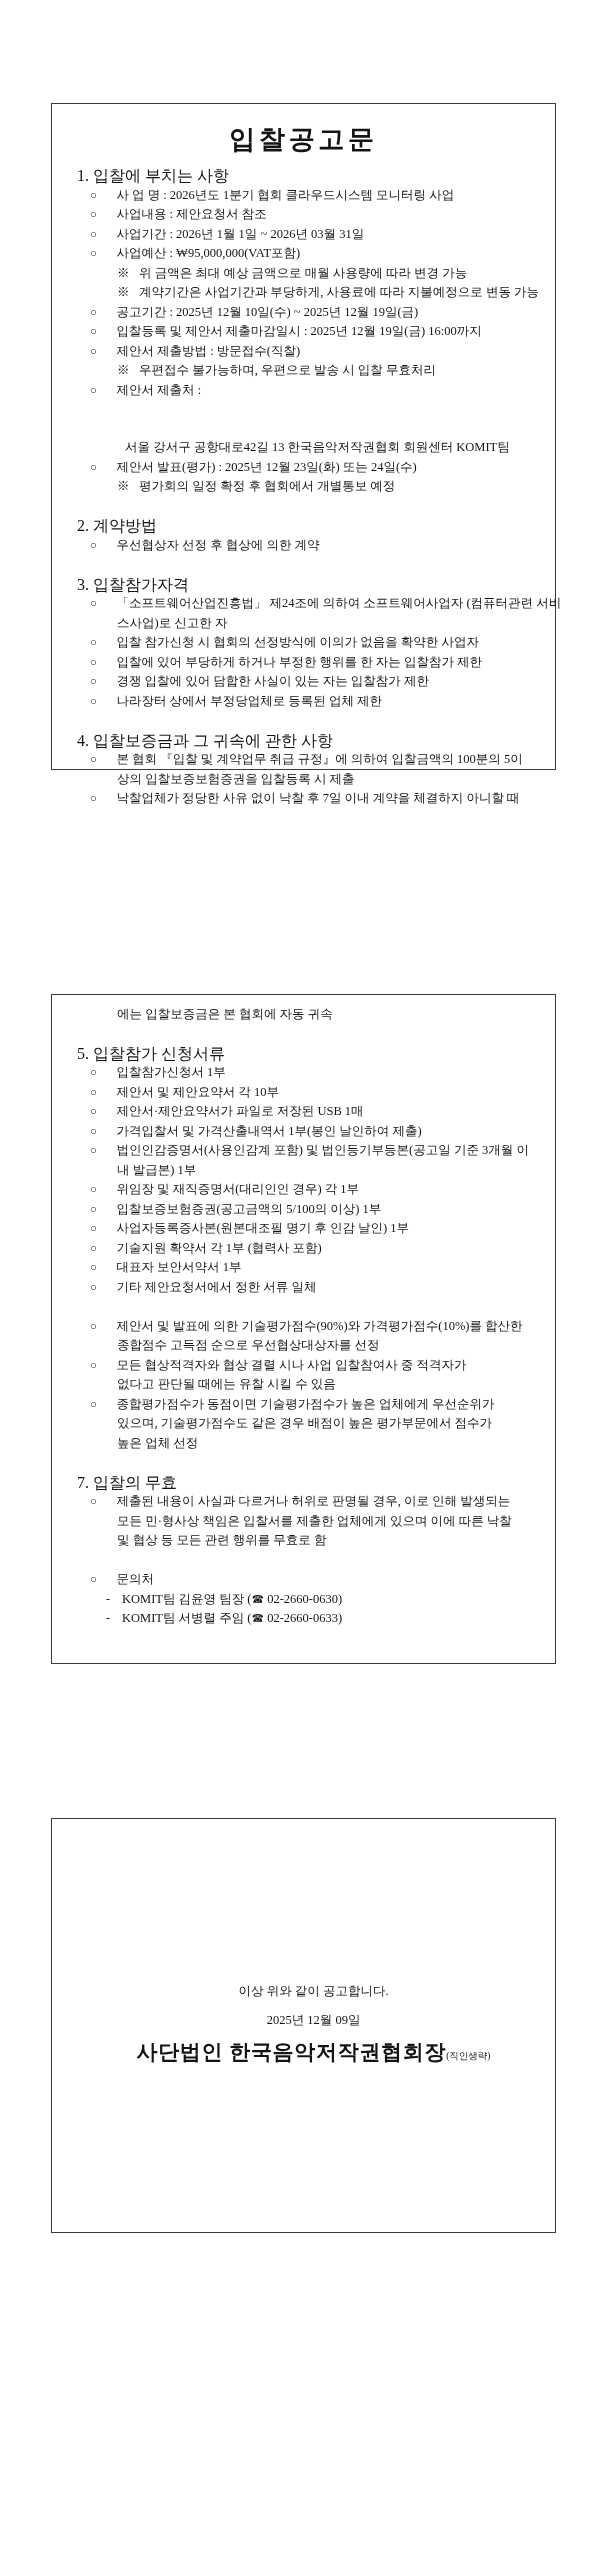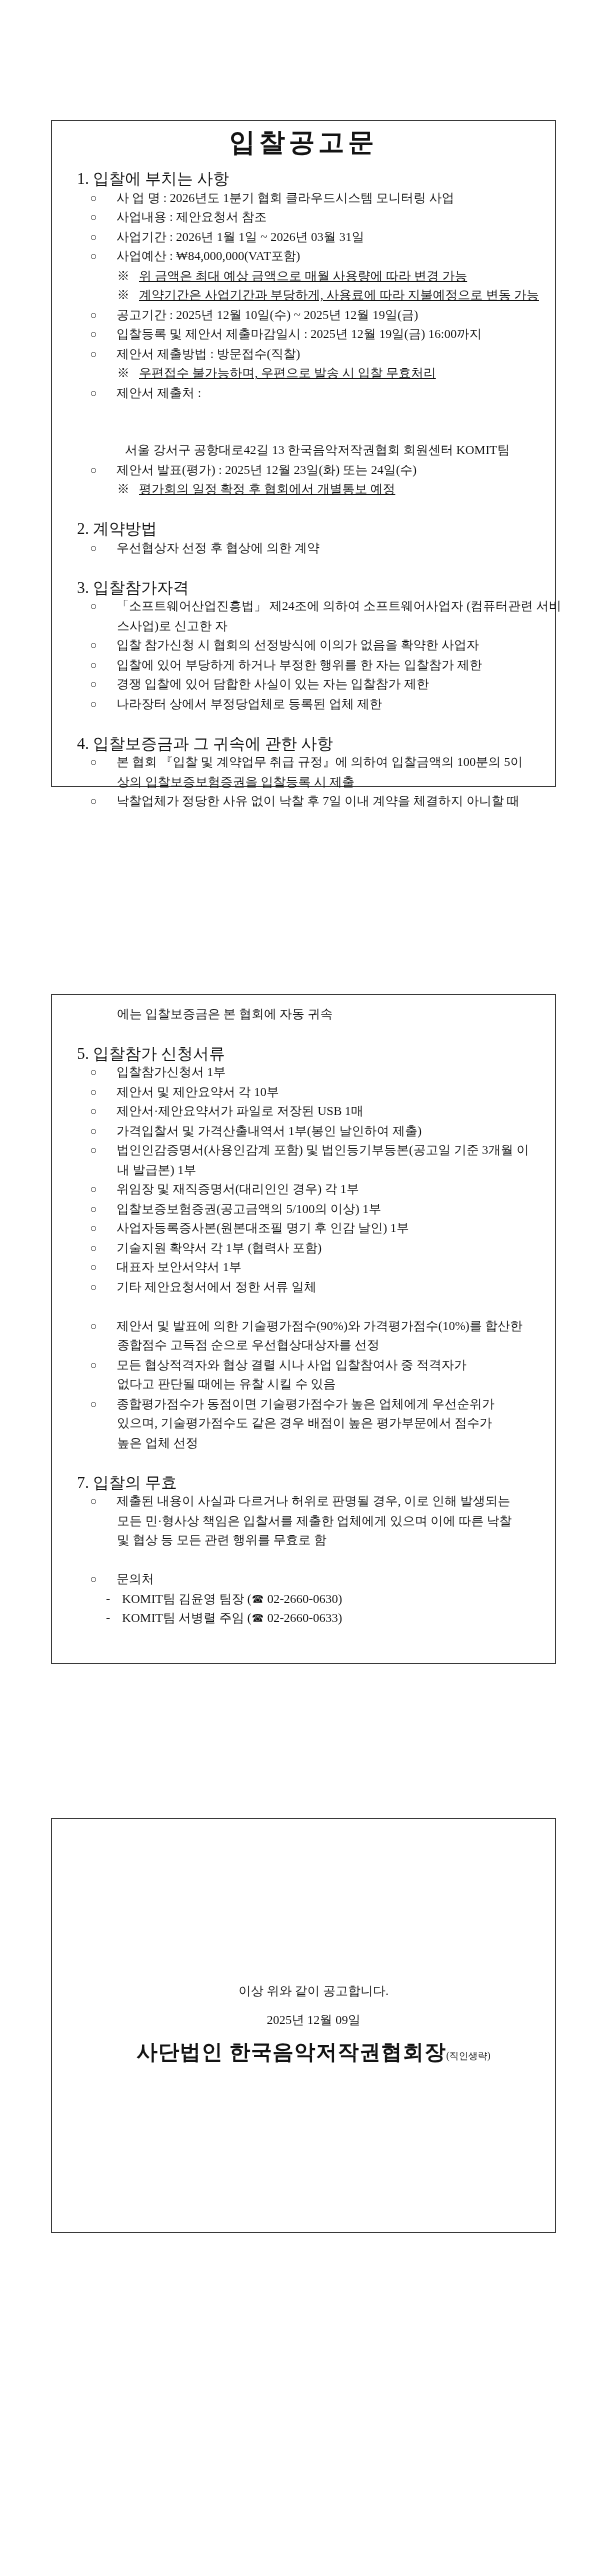--- a/index.html
+++ b/index.html
@@ -5,34 +5,34 @@
   html,body { margin:0; padding:0; background:#ffffff; }
   .page {
     position:relative; width:607px; height:2576px; background:#ffffff;
     font-family:"Liberation Serif","DejaVu Serif",serif; color:#141414;
     overflow:hidden;
   }
   .pagebox {
     position:absolute; left:51px; width:505px; box-sizing:border-box;
     border:1.5px solid #3a3a3a; background:#ffffff;
   }
-  #box1 { top:120px;  height:667px; padding-top:0; }
+  #box1 { top:103px;  height:667px; padding-top:14px; }
   #box2 { top:959px; height:670px; padding-top:9.5px;margin-top:35px; }
   #box3 { top:1818px; height:415px; padding-top:163px;padding-left:20px; }
 
   .line { height:19.5px; line-height:19.5px; font-size:12.5px; white-space:nowrap; }
   .t-blank { }
   .t-title {
     height:48px; line-height:43px; text-align:center;
     font-size:26px; font-weight:700; letter-spacing:3.7px;
   }
   .t-h  { padding-left:25px; font-size:16px; }
   .t-o  { padding-left:38px; }
   .t-o .marker { display:inline-block; width:26.4px; font-size:11.8px; color:#2a2a2a; }
-  .t-n  { padding-left:65px;text-decoration:underline; }
+  .t-n  { padding-left:65px; }
   .t-n .marker { display:inline-block; width:22px; }
   .t-c  { padding-left:65px; }
   .t-ca { padding-left:73px;margin-top:38px; }
   .t-d  { padding-left:54px; }
   .t-d .marker { display:inline-block; width:16px; }
   .t-center { text-align:center; }
   .t-date   { text-align:center; margin-top:9.5px; }
   .t-sig {
     margin-top:5px; height:32px; line-height:32px; text-align:center;
     font-size:21px; font-weight:700; letter-spacing:0.7px;
@@ -42,21 +42,21 @@
 </head>
 <body>
 
 <div class="page">
   <div class="pagebox" id="box1">
       <div class="line t-title"><span class="txt">입찰공고문</span></div>
       <div class="line t-h"><span class="txt">1. 입찰에 부치는 사항</span></div>
       <div class="line t-o"><span class="marker">○</span><span class="txt">사 업 명 : 2026년도 1분기 협회 클라우드시스템 모니터링 사업</span></div>
       <div class="line t-o"><span class="marker">○</span><span class="txt">사업내용 : 제안요청서 참조</span></div>
       <div class="line t-o"><span class="marker">○</span><span class="txt">사업기간 : 2026년 1월 1일 ~ 2026년 03월 31일</span></div>
-      <div class="line t-o"><span class="marker">○</span><span class="txt">사업예산 : ₩84,000,000(VAT포함)</span></div>
+      <div class="line t-o"><span class="marker">○</span><span class="txt">사업예산 : ₩95,000,000(VAT포함)</span></div>
       <div class="line t-n"><span class="marker">※</span><span class="txt">위 금액은 최대 예상 금액으로 매월 사용량에 따라 변경 가능</span></div>
       <div class="line t-n"><span class="marker">※</span><span class="txt">계약기간은 사업기간과 부당하게, 사용료에 따라 지불예정으로 변동 가능</span></div>
       <div class="line t-o"><span class="marker">○</span><span class="txt">공고기간 : 2025년 12월 10일(수) ~ 2025년 12월 19일(금)</span></div>
       <div class="line t-o"><span class="marker">○</span><span class="txt">입찰등록 및 제안서 제출마감일시 : 2025년 12월 19일(금) 16:00까지</span></div>
       <div class="line t-o"><span class="marker">○</span><span class="txt">제안서 제출방법 : 방문접수(직찰)</span></div>
       <div class="line t-n"><span class="marker">※</span><span class="txt">우편접수 불가능하며, 우편으로 발송 시 입찰 무효처리</span></div>
       <div class="line t-o"><span class="marker">○</span><span class="txt">제안서 제출처 :</span></div>
       <div class="line t-ca"><span class="txt">서울 강서구 공항대로42길 13 한국음악저작권협회 회원센터 KOMIT팀</span></div>
       <div class="line t-o"><span class="marker">○</span><span class="txt">제안서 발표(평가) : 2025년 12월 23일(화) 또는 24일(수)</span></div>
       <div class="line t-n"><span class="marker">※</span><span class="txt">평가회의 일정 확정 후 협회에서 개별통보 예정</span></div>

